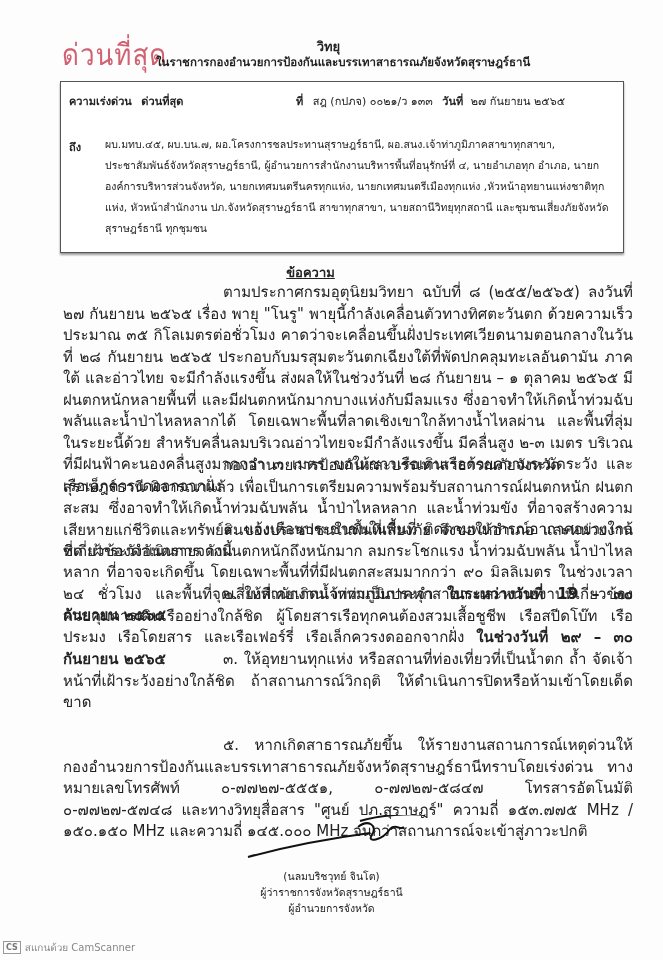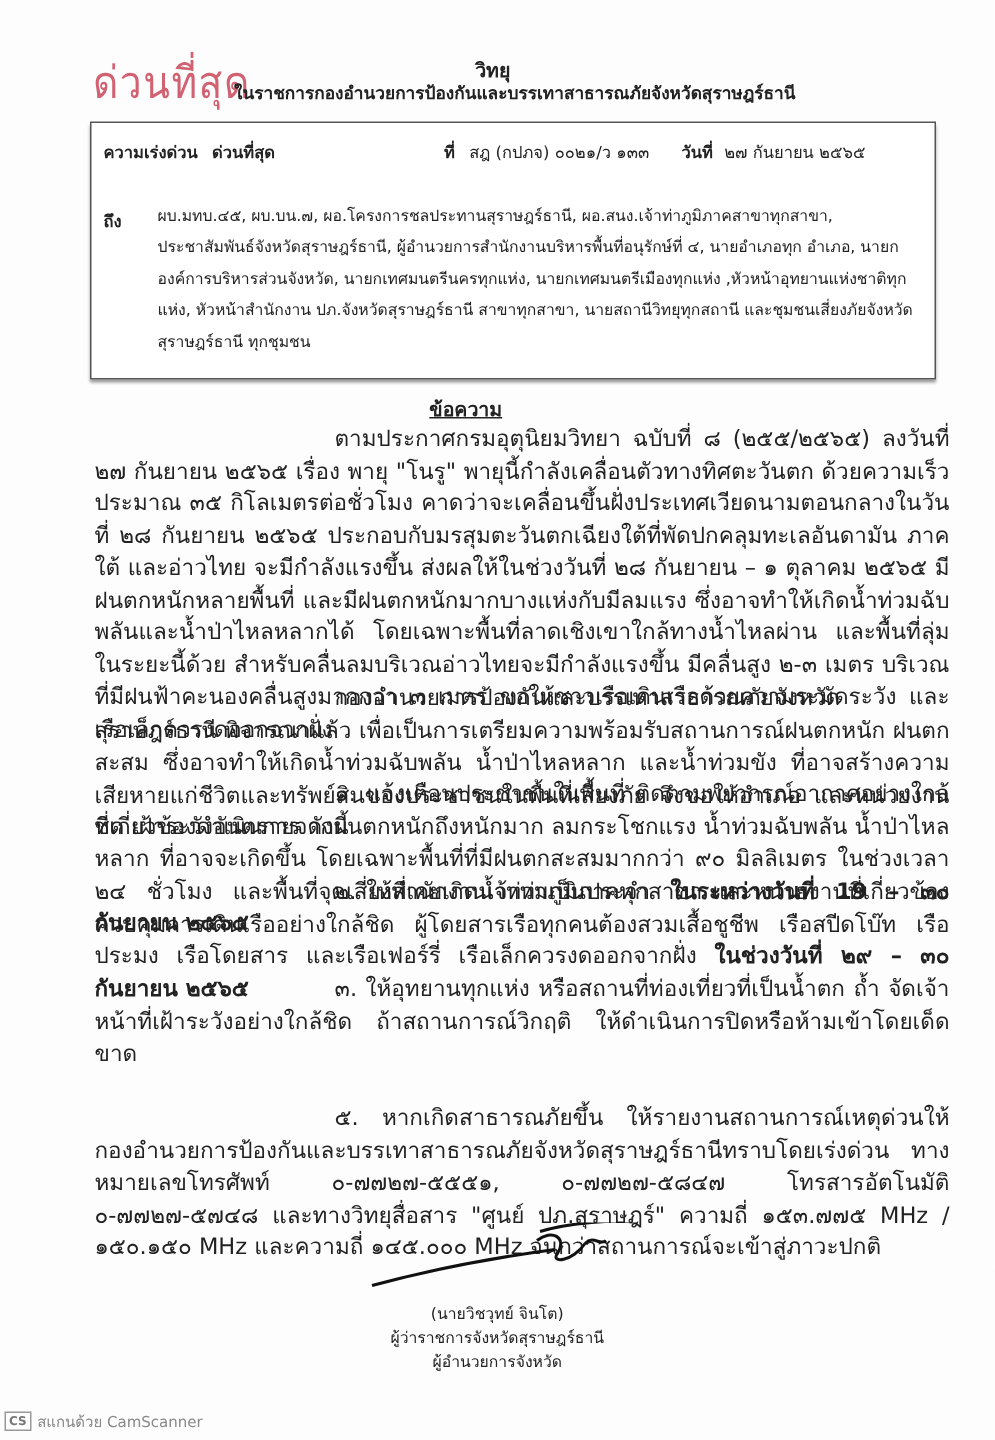--- a/index.html
+++ b/index.html
@@ -30,21 +30,21 @@
   <div class="subtitle">ในราชการกองอำนวยการป้องกันและบรรเทาสาธารณภัยจังหวัดสุราษฎร์ธานี</div>
 
   <div class="hdrbox">
     <div class="hrow" style="top:10px;">
       <span class="lbl">ความเร่งด่วน</span>
       <span class="lbl" style="margin-left:6px;">ด่วนที่สุด</span>
     </div>
     <div class="hrow" style="top:10px;left:235px;">
       <span class="lbl">ที่</span>
       <span style="margin-left:6px;">สฎ (กปภจ) ๐๐๒๑/ว ๑๓๓</span>
-      <span class="lbl" style="margin-left:18px;">วันที่</span>
+      <span class="lbl" style="margin-left:6px;">วันที่</span>
       <span style="margin-left:4px;">๒๗ กันยายน ๒๕๖๕</span>
     </div>
     <div class="hrow" style="top:56px;">
       <span class="lbl">ถึง</span>
     </div>
     <div class="to-text" style="top:52px;">ผบ.มทบ.๔๕, ผบ.บน.๗, ผอ.โครงการชลประทานสุราษฎร์ธานี, ผอ.สนง.เจ้าท่าภูมิภาคสาขาทุกสาขา, ประชาสัมพันธ์จังหวัดสุราษฎร์ธานี, ผู้อำนวยการสำนักงานบริหารพื้นที่อนุรักษ์ที่ ๔, นายอำเภอทุก อำเภอ, นายกองค์การบริหารส่วนจังหวัด, นายกเทศมนตรีนครทุกแห่ง, นายกเทศมนตรีเมืองทุกแห่ง ,หัวหน้าอุทยานแห่งชาติทุกแห่ง, หัวหน้าสำนักงาน ปภ.จังหวัดสุราษฎร์ธานี สาขาทุกสาขา, นายสถานีวิทยุทุกสถานี และชุมชนเสี่ยงภัยจังหวัดสุราษฎร์ธานี ทุกชุมชน</div>
   </div>
 
   <div class="heading">ข้อความ</div>
 
@@ -63,21 +63,21 @@
   <div class="body indent" style="top:649px;">๓. ให้อุทยานทุกแห่ง หรือสถานที่ท่องเที่ยวที่เป็นน้ำตก ถ้ำ จัดเจ้าหน้าที่เฝ้าระวังอย่างใกล้ชิด ถ้าสถานการณ์วิกฤติ ให้ดำเนินการปิดหรือห้ามเข้าโดยเด็ดขาด</div>
 
 
   <div class="body indent" style="top:735px;">๕. หากเกิดสาธารณภัยขึ้น ให้รายงานสถานการณ์เหตุด่วนให้กองอำนวยการป้องกันและบรรเทาสาธารณภัยจังหวัดสุราษฎร์ธานีทราบโดยเร่งด่วน ทางหมายเลขโทรศัพท์ ๐-๗๗๒๗-๕๕๕๑, ๐-๗๗๒๗-๕๘๔๗ โทรสารอัตโนมัติ ๐-๗๗๒๗-๕๗๔๘ และทางวิทยุสื่อสาร "ศูนย์ ปภ.สุราษฎร์" ความถี่ ๑๕๓.๗๗๕ MHz / ๑๕๐.๑๕๐ MHz และความถี่ ๑๔๕.๐๐๐ MHz จนกว่าสถานการณ์จะเข้าสู่ภาวะปกติ</div>
 
   <svg style="position:absolute;left:240px;top:815px;" width="190" height="50">
     <path d="M8 42 C60 28,100 22,130 18" stroke="#111" stroke-width="2" fill="none"></path>
     <path d="M118 12 C128 4,138 10,132 20 C126 28,142 26,150 14 M150 14 C156 8,160 16,164 12 M120 6 C140 0,170 -2,185 0" stroke="#111" stroke-width="2" fill="none"></path>
   </svg>
 
-  <div class="sig" style="top:868px;">(นายวิชวุทย์ จินโต)</div>
+  <div class="sig" style="top:868px;">(นลมบริชวุทย์ จินโต)</div>
   <div class="sig" style="top:884px;">ผู้ว่าราชการจังหวัดสุราษฎร์ธานี</div>
   <div class="sig" style="top:900px;">ผู้อำนวยการจังหวัด</div>
 
   <div class="footer">
     <span class="cs">CS</span>
     <span>สแกนด้วย CamScanner</span>
   </div>
 </div>
 
 </body></html>

